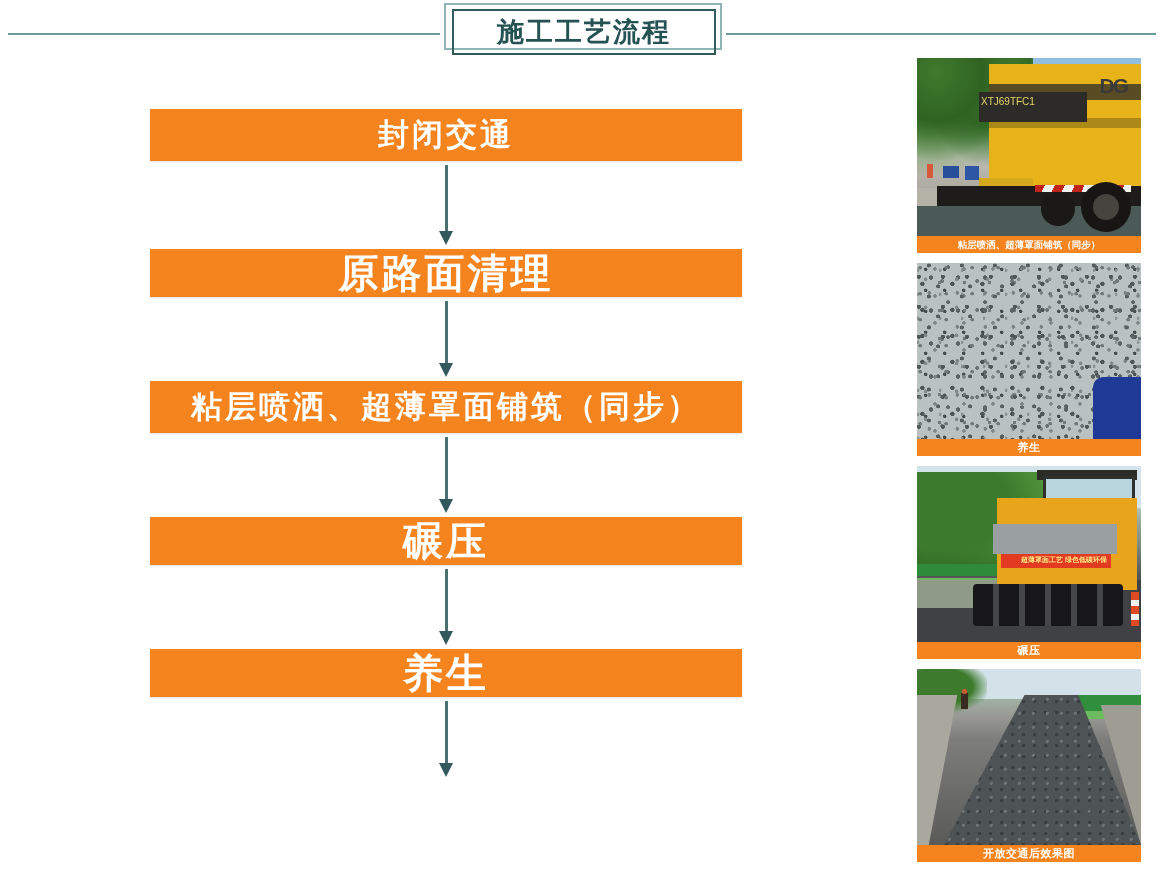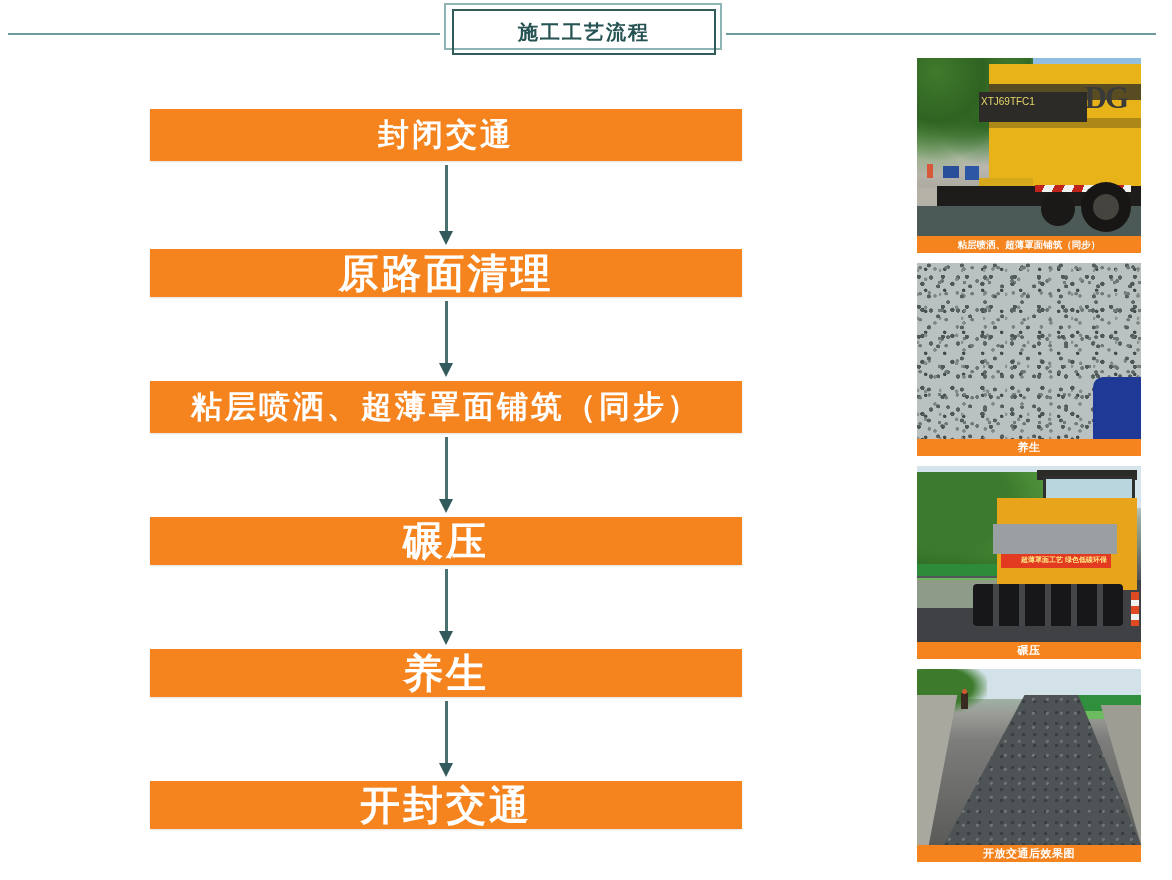--- a/index.html
+++ b/index.html
@@ -50,21 +50,21 @@
   }
   .title-text {
     position: absolute;
     left: 452px;
     top: 9px;
     width: 264px;
     height: 46px;
     display: flex;
     align-items: center;
     justify-content: center;
-    font-size: 20px;
+    font-size: 27px;
     font-weight: bold;
     color: #255252;
     letter-spacing: 2px;
     white-space: nowrap;
   }
 
   
   .flow {
     position: absolute;
     left: 150px;
@@ -151,21 +151,21 @@
 
   
   .p1 { height: 178px; background: linear-gradient(180deg,#8fbde0 0%, #a8cce6 22%, #c8d8d2 40%, #b9b6ad 62%, #8d8d86 100%); }
   .p1 .trees { position:absolute; left:-4px; top:-4px; width:120px; height:120px;
       background: radial-gradient(ellipse at 20% 15%, #3f7a2c 0%, #2f6322 34%, rgba(60,120,40,0) 62%),
                   radial-gradient(ellipse at 62% 8%, #4e8c36 0%, #326b25 40%, rgba(60,120,40,0) 66%),
                   radial-gradient(ellipse at 8% 55%, #59973f 0%, rgba(80,140,60,0) 60%); }
   .p1 .truck { position:absolute; right:0; top:6px; width:152px; height:124px; background:#E7B318; }
   .p1 .truck-band { position:absolute; right:0; top:26px; width:152px; height:16px; background:#2b2a26; opacity:.75; }
   .p1 .truck-band2 { position:absolute; right:0; top:60px; width:152px; height:10px; background:#7a6417; opacity:.55; }
-  .p1 .dg { position:absolute; right:14px; top:22px; font-size:31px; font-weight:bold; color:#3a3a38; font-family:Liberation Serif, serif; letter-spacing:-2px; }
+  .p1 .dg { position:absolute; right:14px; top:16px; font-size:21px; font-weight:bold; color:#3a3a38; font-family:Liberation Sans, sans-serif; letter-spacing:-2px; }
   .p1 .boom { position:absolute; left:62px; top:34px; width:108px; height:30px; background:#2c2b27; }
   .p1 .boomtxt { position:absolute; left:64px; top:38px; font-size:10px; font-weight:normal; color:#e8d76a; letter-spacing:0; white-space:nowrap; }
   .p1 .chassis { position:absolute; left:20px; bottom:24px; width:204px; height:26px; background:#1d1c1a; }
   .p1 .stripe { position:absolute; right:10px; bottom:44px; width:96px; height:7px;
      background: repeating-linear-gradient(115deg,#c0251c 0 9px,#f2f2ee 9px 18px); }
   .p1 .wheel1 { position:absolute; right:10px; bottom:4px; width:50px; height:50px; border-radius:50%; background:#171614; }
   .p1 .wheel1:after { content:""; position:absolute; left:12px; top:12px; width:26px; height:26px; border-radius:50%; background:#46443f; }
   .p1 .wheel2 { position:absolute; right:66px; bottom:10px; width:34px; height:34px; border-radius:50%; background:#1a1917; }
   .p1 .roadstrip { position:absolute; left:0; bottom:0; width:224px; height:30px; background:#4b5a56; }
   .p1 .grey { position:absolute; left:0; bottom:26px; width:110px; height:22px; background:#b4b1a6; }
@@ -285,23 +285,20 @@
   </div>
 
   <div class="flow-row">
     <div class="flow-box h-std">养生</div>
   </div>
   <div class="connector short">
     <div class="stem"></div>
     <div class="head"></div>
   </div>
 
-  <div class="flow-row">
-    <div class="flow-box h-std">开封交通</div>
-  </div>
 
 </div>
 
 <div class="photos">
 
   <div class="photo-card">
     <div class="photo-img p1">
       <div class="trees"></div>
       <div class="truck"></div>
       <div class="truck-band"></div>

